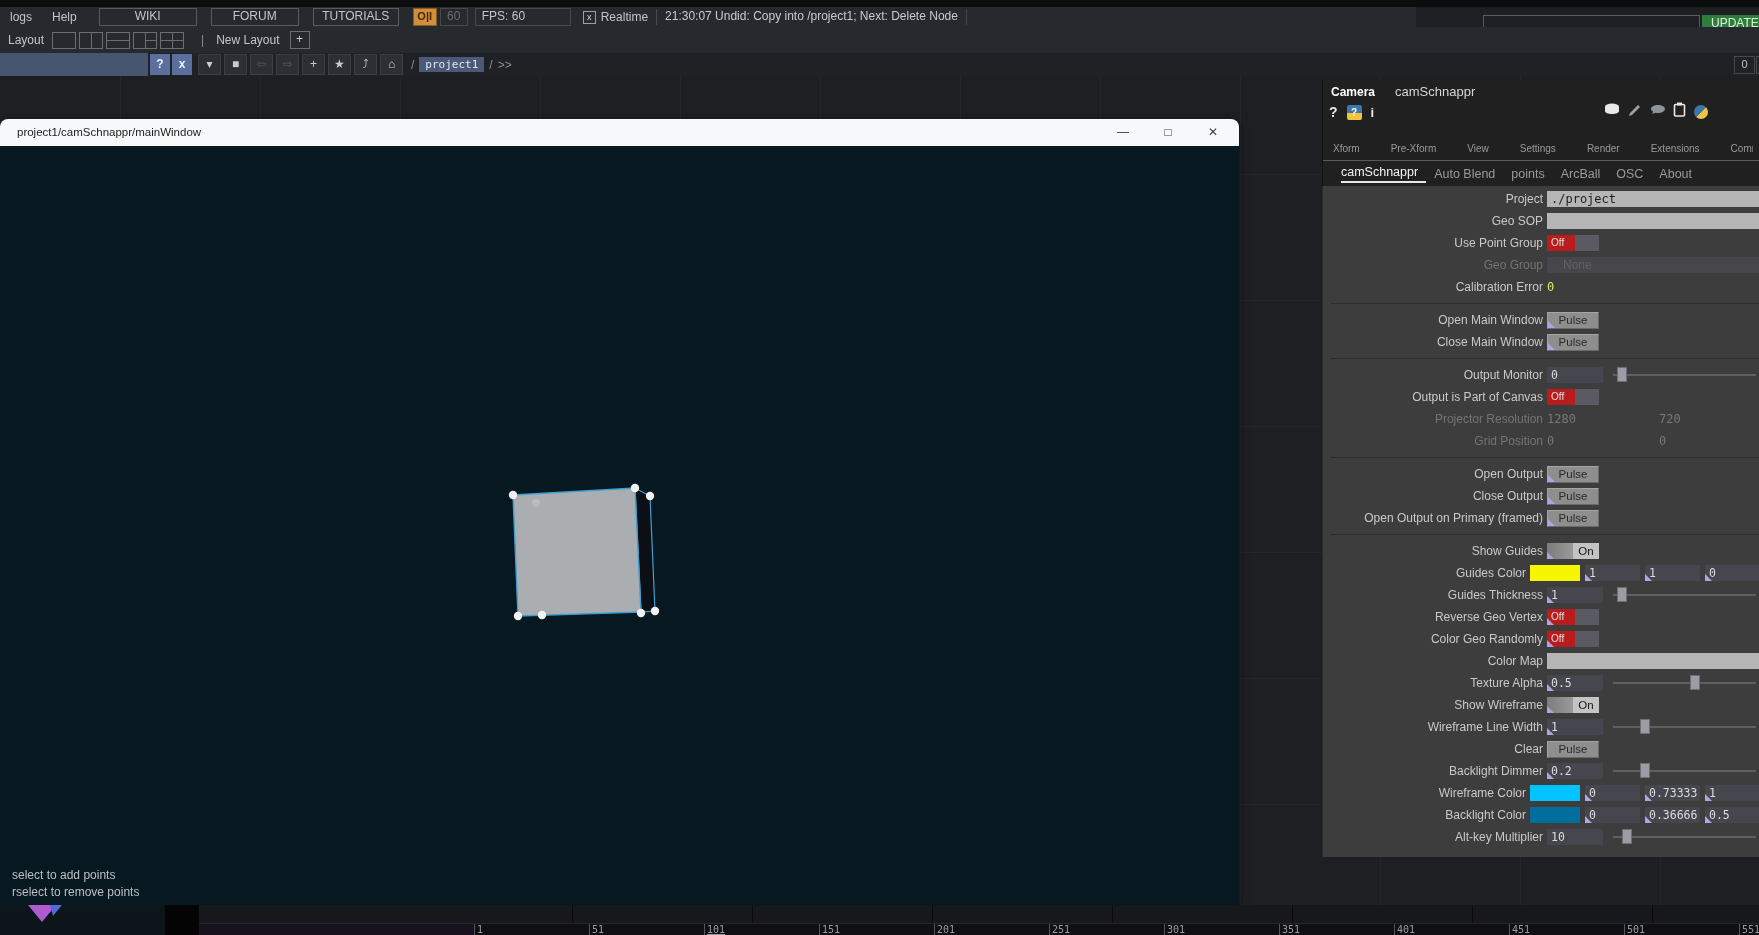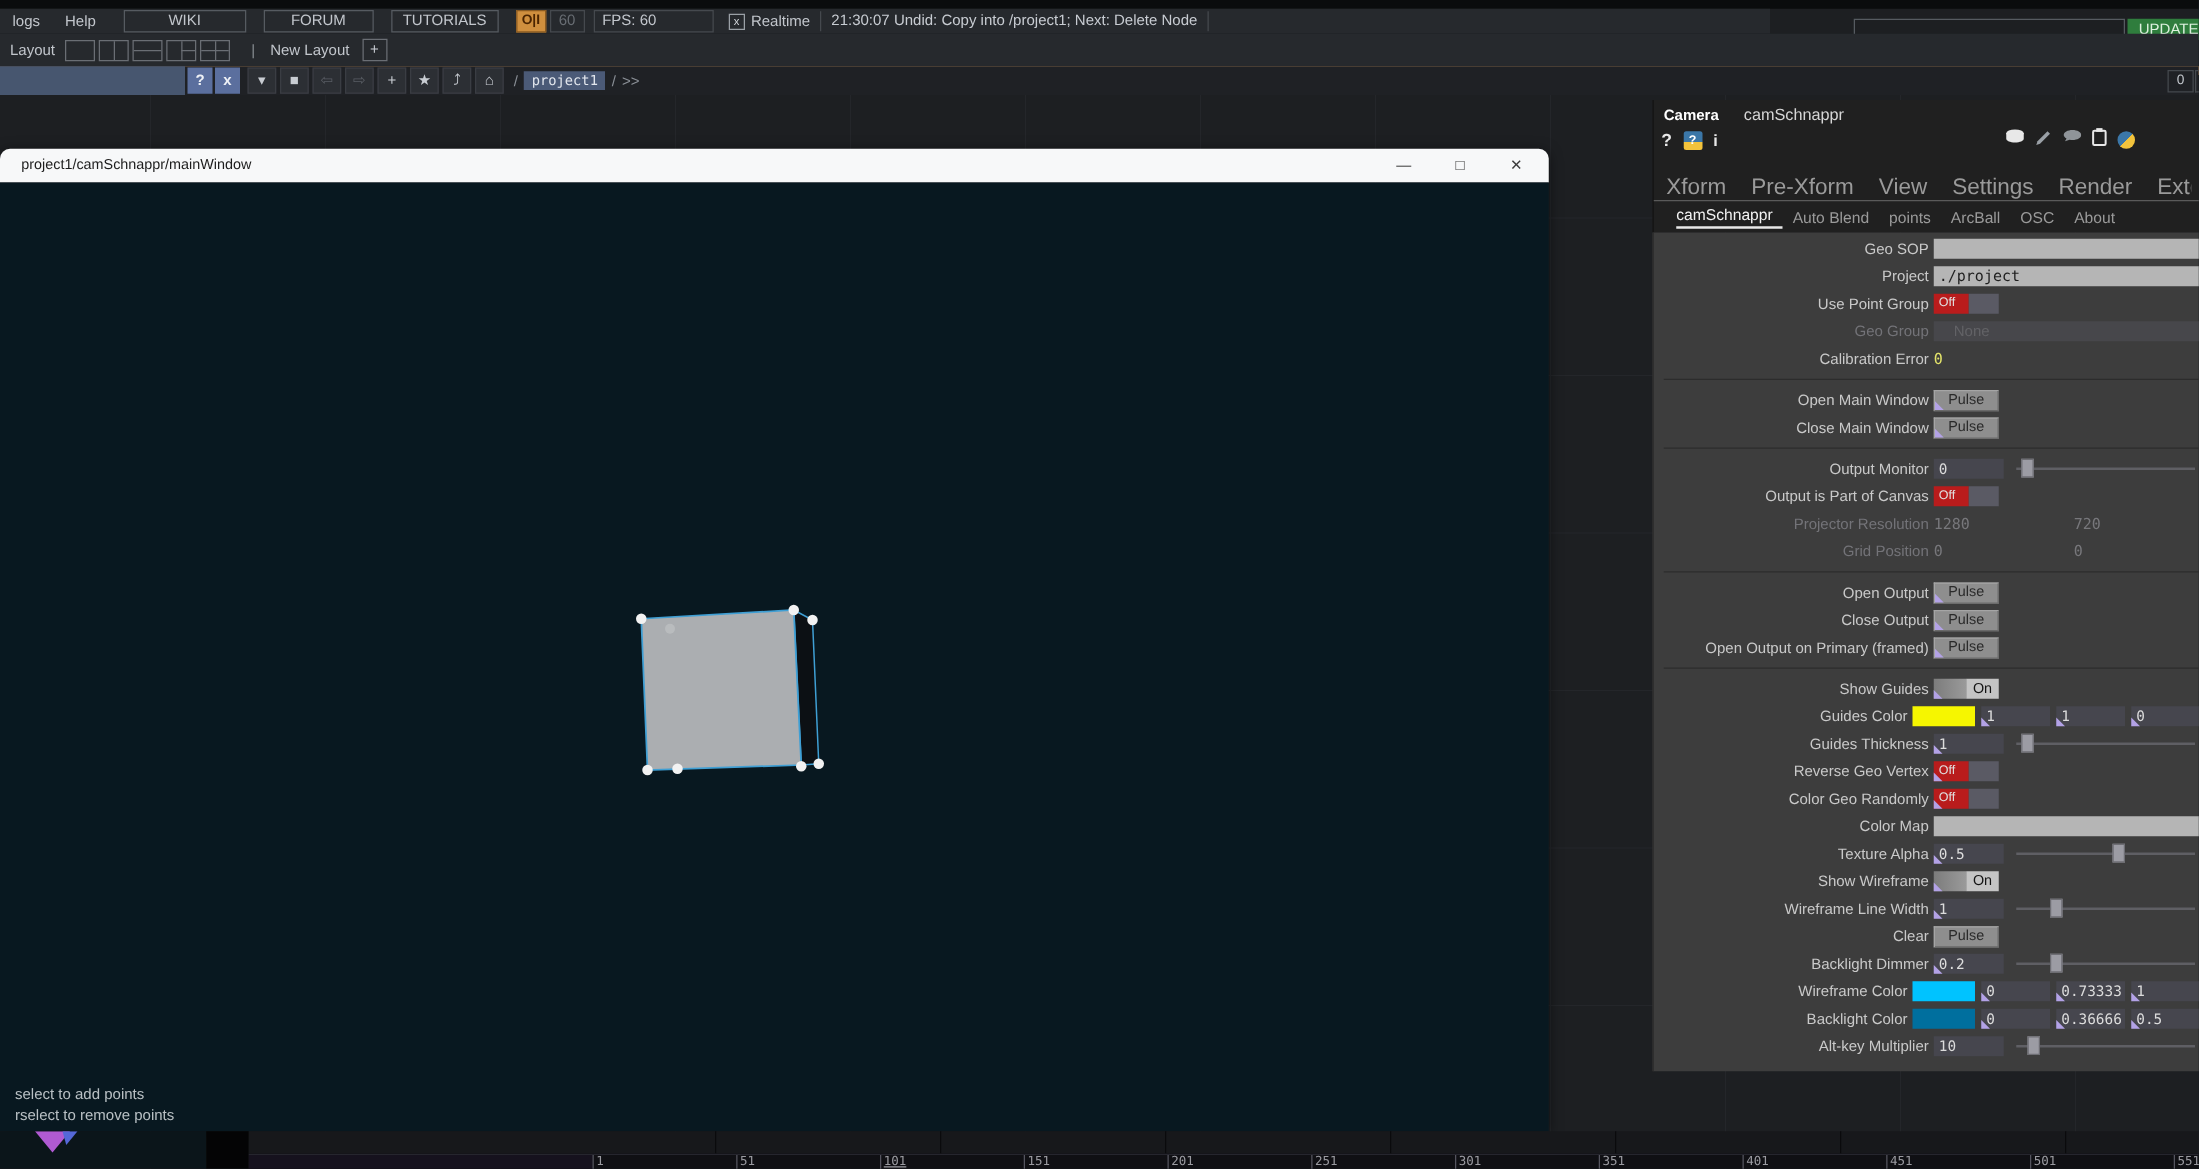--- a/index.html
+++ b/index.html
@@ -82,22 +82,22 @@
   .ph-type{position:absolute;left:8px;top:5px;font-weight:bold;font-size:12px;color:#fff}
   .ph-name{position:absolute;left:72px;top:4px;font-size:13px;color:#d6d6d6}
   .ph-icons{position:absolute;left:6px;top:24px;display:flex;align-items:center}
   .ph-q{color:#e8e8e8;font-weight:bold;font-size:14px;margin-right:9px}
   .ph-pyhelp{width:15px;height:15px;margin-right:9px;border-radius:2px;
     background:linear-gradient(180deg,#3b77a8 55%,#f2c33c 45%);
     color:#fff;font-weight:bold;font-size:10px;text-align:center;line-height:15px}
   .ph-i{color:#e8e8e8;font-weight:bold;font-size:13px}
   .ph-right{position:absolute;right:52px;top:22px;display:flex;align-items:center;gap:8px}
   .py-logo{width:14px;height:14px;border-radius:50%;background:linear-gradient(135deg,#3b77a8 50%,#f2c33c 50%)}
-  .tabs{position:absolute;left:10px;top:57px;width:420px;height:23px;display:flex;gap:20px;
-    font-size:18px;color:#9a9a9a;align-items:flex-end;white-space:nowrap;overflow:hidden}
+  .tabs{position:absolute;left:10px;top:57px;width:420px;height:23px;display:flex;gap:31px;
+    font-size:10px;color:#9a9a9a;align-items:center;white-space:nowrap;overflow:hidden}
   .tabs-border{position:absolute;left:0;top:80px;width:437px;height:1px;background:#5a5a5a}
   .subtabs{position:absolute;left:18px;top:83px;width:414px;height:22px;display:flex;gap:16px;
     font-size:12.5px;color:#9a9a9a;align-items:center;white-space:nowrap;overflow:hidden}
   .subtab.active{color:#f2f2f2;border-bottom:2px solid #e8e8e8;padding:0 8px 2px 8px;margin:0 -8px}
 
   .params{position:absolute;left:0;top:106px;width:437px;height:669px;background:#3d3d3d;
     padding-top:2px;overflow:hidden;border-left:1px solid #2a2a2a}
   .p-row{height:22px;display:flex;align-items:center;position:relative}
   .p-label{width:220px;text-align:right;padding-right:4px;font-size:12px;color:#c9c9c9;white-space:nowrap}
   .p-row.disabled .p-label{color:#737378}
@@ -278,26 +278,26 @@
         <span class="subtab active">camSchnappr</span>
         <span class="subtab">Auto Blend</span>
         <span class="subtab">points</span>
         <span class="subtab">ArcBall</span>
         <span class="subtab">OSC</span>
         <span class="subtab">About</span>
       </div>
   </div>
   <div class="params">
       <div class="p-row">
+        <div class="p-label">Project</div>
+        <div class="fld wide-light mono">./project</div>
+      </div>
+      <div class="p-row">
         <div class="p-label">Geo SOP</div>
         <div class="fld wide-light mono"></div>
-      </div>
-      <div class="p-row">
-        <div class="p-label">Project</div>
-        <div class="fld wide-light mono">./project</div>
       </div>
       <div class="p-row">
         <div class="p-label">Use Point Group</div>
         <div class="fld tgl">
           <span class="txt">Off</span>
           <span class="knob"></span>
         </div>
       </div>
       <div class="p-row disabled">
         <div class="p-label">Geo Group</div>

